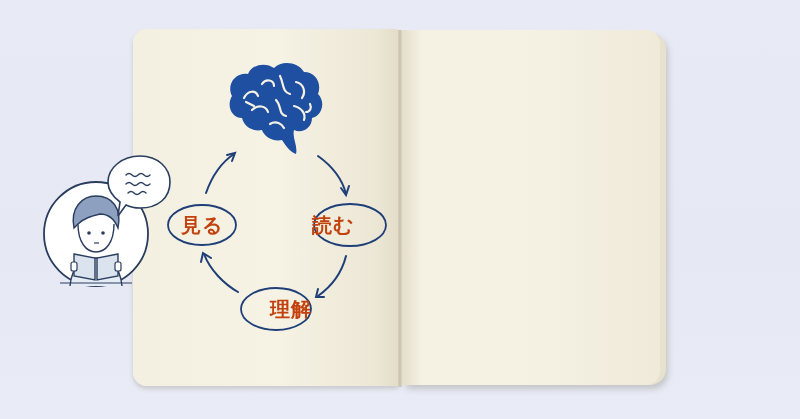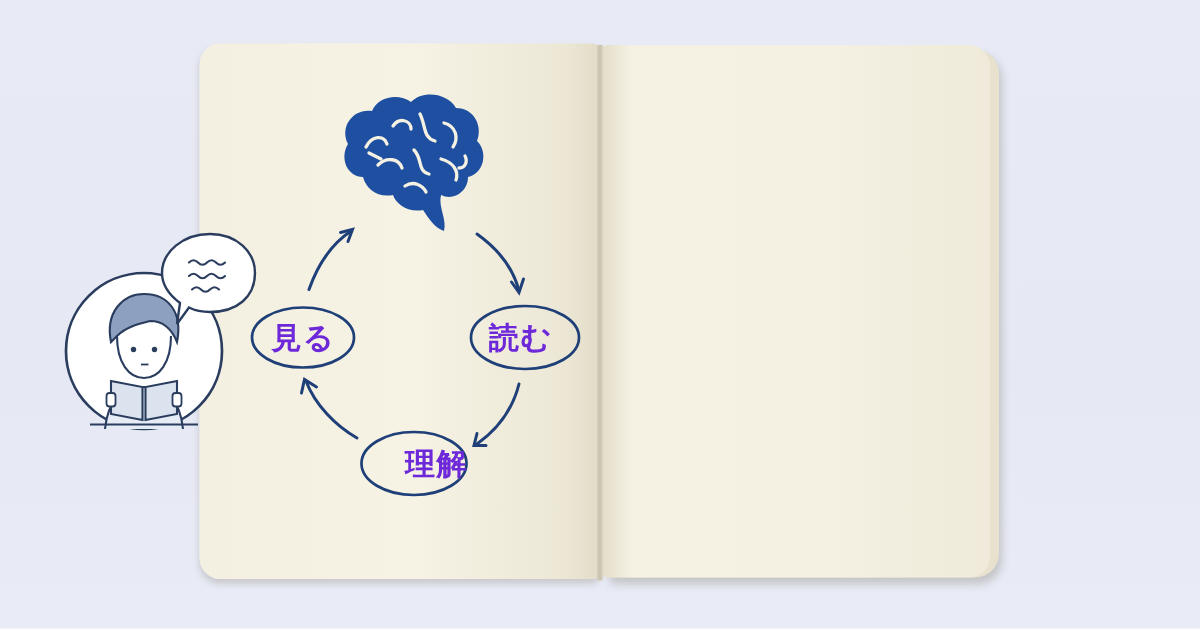--- a/index.html
+++ b/index.html
@@ -32,21 +32,21 @@
     left: 401px; top: 30px; width: 259px; height: 355px;
     border-radius: 4px 14px 14px 4px;
     background: linear-gradient(90deg, #e3ddc9 0%, #f5f1e3 8%, #f4f0e2 60%, #efead9 100%);
   }
   .spine {
     position: absolute; left: 398px; top: 30px; width: 4px; height: 357px;
     background: linear-gradient(90deg, #d6cfba, #c9c2ac, #ddd7c3);
   }
   .diagram { position: absolute; left: 0; top: 0; }
   .label {
-    position: absolute; color: #6d28d9; font-size: 20px; font-weight: bold;
+    position: absolute; color: #c2410c; font-size: 20px; font-weight: bold;
     letter-spacing: 1px; white-space: nowrap;
   }
 </style>
 </head>
 <body>
 
 <div class="shadow-book"></div>
 <div class="page-right-stack"></div>
 <div class="page page-left"></div>
 <div class="page page-right"></div>
@@ -111,14 +111,14 @@
     <path d="M140 156 C158 156 170 168 170 182 C170 198 158 208 140 208 C134 208 130 207 126 205 L118 216 L120 202 C112 196 108 190 108 182 C108 168 122 156 140 156 Z" fill="#ffffff" stroke="#2a3d5e" stroke-width="1.6"></path>
     <g fill="none" stroke="#2a3d5e" stroke-width="1.4" stroke-linecap="round">
       <path d="M126 175 q3 -3 6 0 t6 0 t6 0 t6 0"></path>
       <path d="M126 184 q3 -3 6 0 t6 0 t6 0 t6 0"></path>
       <path d="M128 193 q3 -3 6 0 t6 0 t6 0"></path>
     </g>
   </g>
 </svg>
 
 <div class="label" style="left:181px; top:212px;">見る</div>
-<div class="label" style="left:326px; top:212px;">読む</div>
+<div class="label" style="left:312px; top:212px;">読む</div>
 <div class="label" style="left:270px; top:296px;">理解</div>
 
 </body></html>

